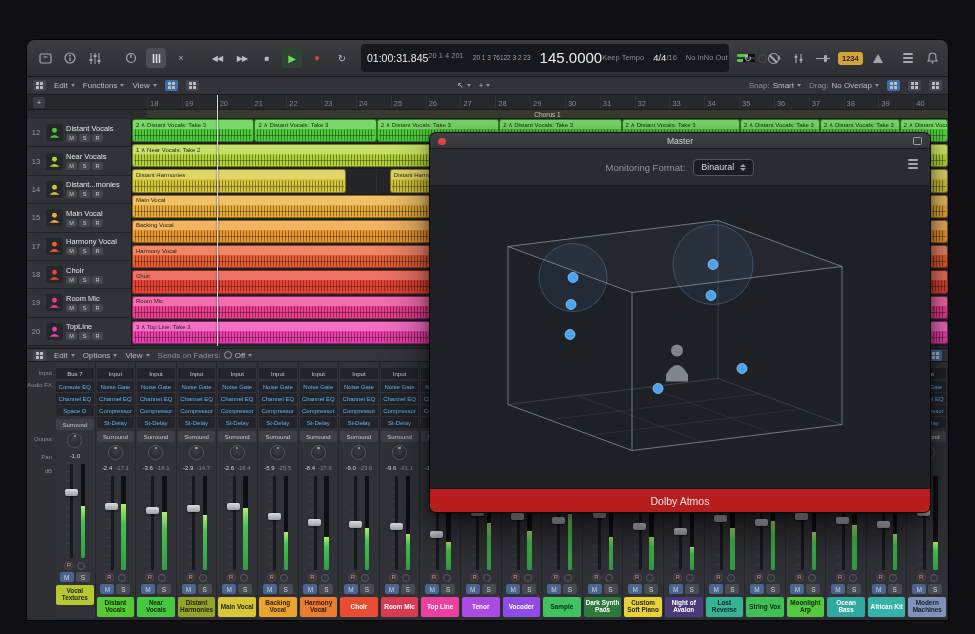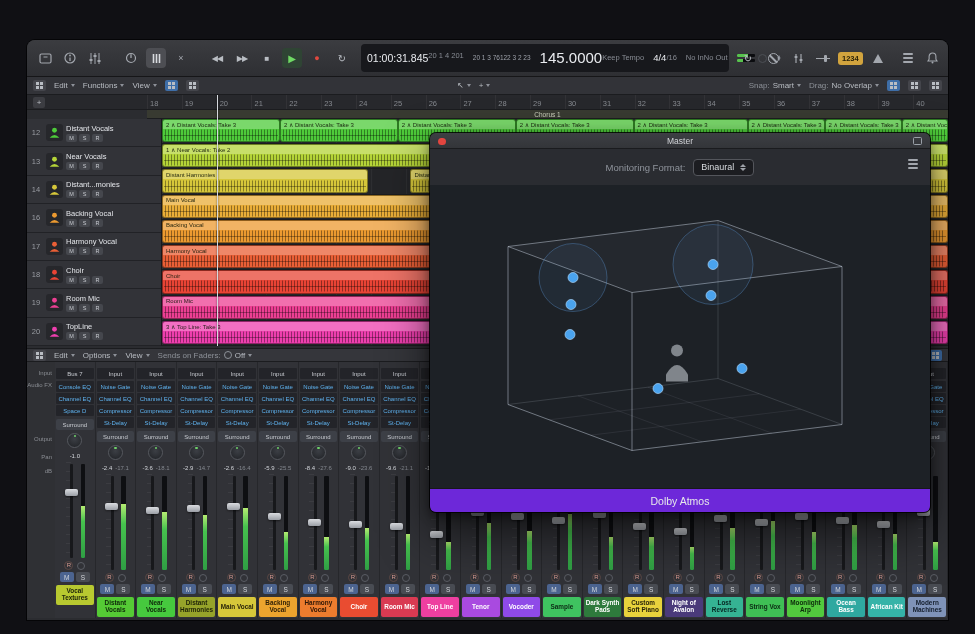--- a/index.html
+++ b/index.html
@@ -62,21 +62,21 @@
   .ruler{position:absolute;top:55px;left:0;right:0;height:15px;background:#27282c;border-bottom:1px solid #1b1c1f;display:flex}
   .rulerL{width:120px;display:flex;align-items:center;padding-left:6px;gap:4px}
   .plusbox{width:12px;height:11px;border-radius:2px;background:#3c3d42;color:#b9bdc3;font-size:8px;
     display:flex;align-items:center;justify-content:center}
   .rnums{flex:1;display:flex}
   .rnum{flex:1;font-size:7.5px;color:#85888e;display:flex;align-items:flex-end;padding:0 0 1px 2px;
     border-left:1px solid rgba(255,255,255,.05)}
   .marker{position:absolute;top:70px;left:120px;right:0;height:9px;background:#383a31;border-bottom:1px solid #1b1c1f;
     display:flex;align-items:center;justify-content:center;font-size:6.5px;color:#c9cdb9}
   .tracks{position:absolute;top:79px;left:0;right:0;height:227px;display:flex}
-  .theads{width:134px;display:flex;flex-direction:column;background:#323338}
+  .theads{width:104px;display:flex;flex-direction:column;background:#323338}
   .lanes{flex:1;display:flex;flex-direction:column;background:#242528;border-left:1px solid #19191c;position:relative}
   .thead{flex:1;display:flex;align-items:center;gap:3px;padding:0 2px;border-bottom:1px solid #212226}
   .tnum{width:14px;font-size:7.5px;color:#9a9da3;text-align:center}
   .tavatar{width:17px;height:17px;border-radius:3px;background:#26272b;display:flex;align-items:center;justify-content:center}
   .tmain{flex:1;display:flex;flex-direction:column;gap:1px;overflow:hidden}
   .tname{font-size:7.5px;color:#e3e5e9;white-space:nowrap;overflow:hidden}
   .tbtns{display:flex;gap:2px}
   .tb{width:11px;height:8px;border-radius:2px;background:#45474d;color:#c6c9cf;font-size:5.5px;
     line-height:8px;text-align:center}
   .lane{flex:1;position:relative;border-bottom:1px solid #1b1c1f;
@@ -156,21 +156,21 @@
   .edge.faint{stroke:rgba(195,205,220,.17)}
   .gridl{stroke:rgba(195,205,220,.13);stroke-width:.7}
   .face{fill:rgba(200,212,228,.045)}
   .halo{fill:rgba(100,165,235,.08);stroke:rgba(100,165,235,.32);stroke-width:1}
   .sph{fill:#4aa3ee;stroke:#a9d4f8;stroke-width:.7}
   .person{fill:#8b9097;opacity:.9}
   .a-btns{height:26px;background:#25272c;display:flex;align-items:center;justify-content:center;gap:2px}
   .abtn{min-width:45px;height:15px;border-radius:3px;background:#3b3e44;color:#b6bac1;font-size:8px;
     display:flex;align-items:center;justify-content:center;padding:0 6px}
   .abtn.active{background:#73787f;color:#fff}
-  .a-foot{height:24px;background:#6d28d9;border-top:1px solid #17181b;display:flex;align-items:center;
+  .a-foot{height:24px;background:#b91c1c;border-top:1px solid #17181b;display:flex;align-items:center;
     justify-content:center;font-size:10.5px;color:#e6e8ea}
 </style>
 </head>
 <body>
 
 <div class="screen">
 <div class="app">
 
   <div class="toolbar">
     <span class="tbtn">
@@ -451,29 +451,29 @@
             <div class="tmain">
               <div class="tname">Distant...monies</div>
               <div class="tbtns">
                 <div class="tb">M</div>
                 <div class="tb">S</div>
                 <div class="tb">R</div>
               </div>
             </div>
           </div>
           <div class="thead">
-            <div class="tnum">16</div>
+            <div class="tnum">15</div>
             <div class="tavatar">
               <svg width="13" height="13" viewBox="0 0 14 14">
-                <circle cx="7" cy="4.6" r="2.6" fill="#ec9a30"></circle>
-                <path d="M1.8 12.6 Q7 6.6 12.2 12.6 Z" fill="#ec9a30"></path>
+                <circle cx="7" cy="4.6" r="2.6" fill="#eaae38"></circle>
+                <path d="M1.8 12.6 Q7 6.6 12.2 12.6 Z" fill="#eaae38"></path>
               </svg>
             </div>
             <div class="tmain">
-              <div class="tname">Backing Vocal</div>
+              <div class="tname">Main Vocal</div>
               <div class="tbtns">
                 <div class="tb">M</div>
                 <div class="tb">S</div>
                 <div class="tb">R</div>
               </div>
             </div>
           </div>
           <div class="thead">
             <div class="tnum">17</div>
             <div class="tavatar">

